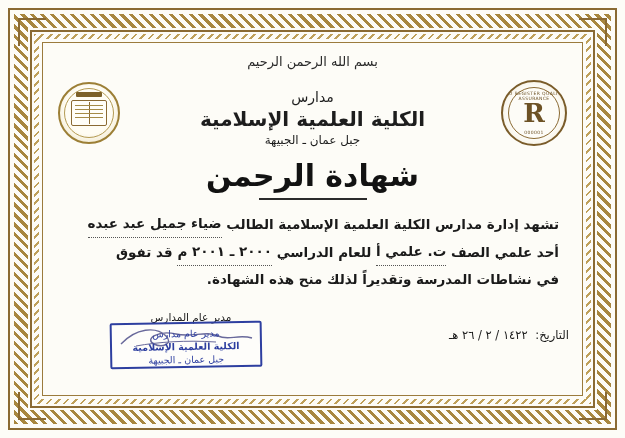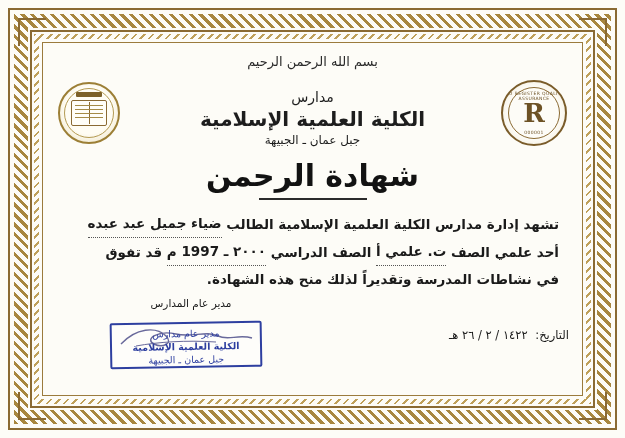--- a/index.html
+++ b/index.html
@@ -272,21 +272,21 @@
   .signature-block {
     position: absolute;
     bottom: 40px;
     left: 18px;
     width: 250px;
     text-align: center;
   }
   .sig-title {
     font-size: 10.5px;
     color: #1a1a1a;
-    margin-bottom: 15px;
+    margin-bottom: 1px;
   }
   .sig-scribble {
     height: 26px;
     position: relative;
   }
   .sig-scribble svg { position: absolute; left: 0; top: 0; }
 
   .stamp {
     position: absolute;
     bottom: 22px;
@@ -351,22 +351,22 @@
     <div class="title-underline"></div>
 
     <div class="body-text">
       <div class="body-line">
         <span>تشهد إدارة مدارس الكلية العلمية الإسلامية الطالب</span>
         <span class="fill" style="min-width:120px">ضياء جميل عبد عبده</span>
       </div>
       <div class="body-line">
         <span>أحد علمي الصف</span>
         <span class="fill" style="min-width:52px">ت. علمي أ</span>
-        <span>الصف الدراسي</span>
-        <span class="fill" style="min-width:84px">٢٠٠٠ ـ 1997 م</span>
+        <span>للعام الدراسي</span>
+        <span class="fill" style="min-width:84px">٢٠٠٠ ـ ٢٠٠١ م</span>
         <span>قد تفوق</span>
       </div>
       <div class="body-line">في نشاطات المدرسة وتقديراً لذلك منح هذه الشهادة.</div>
     </div>
 
     <div class="date-block">
       <div class="date-row">
         <span class="label">التاريخ:</span>
         <span>١٤٢٢ / ٢ / ٢٦ هـ</span>
       </div>

